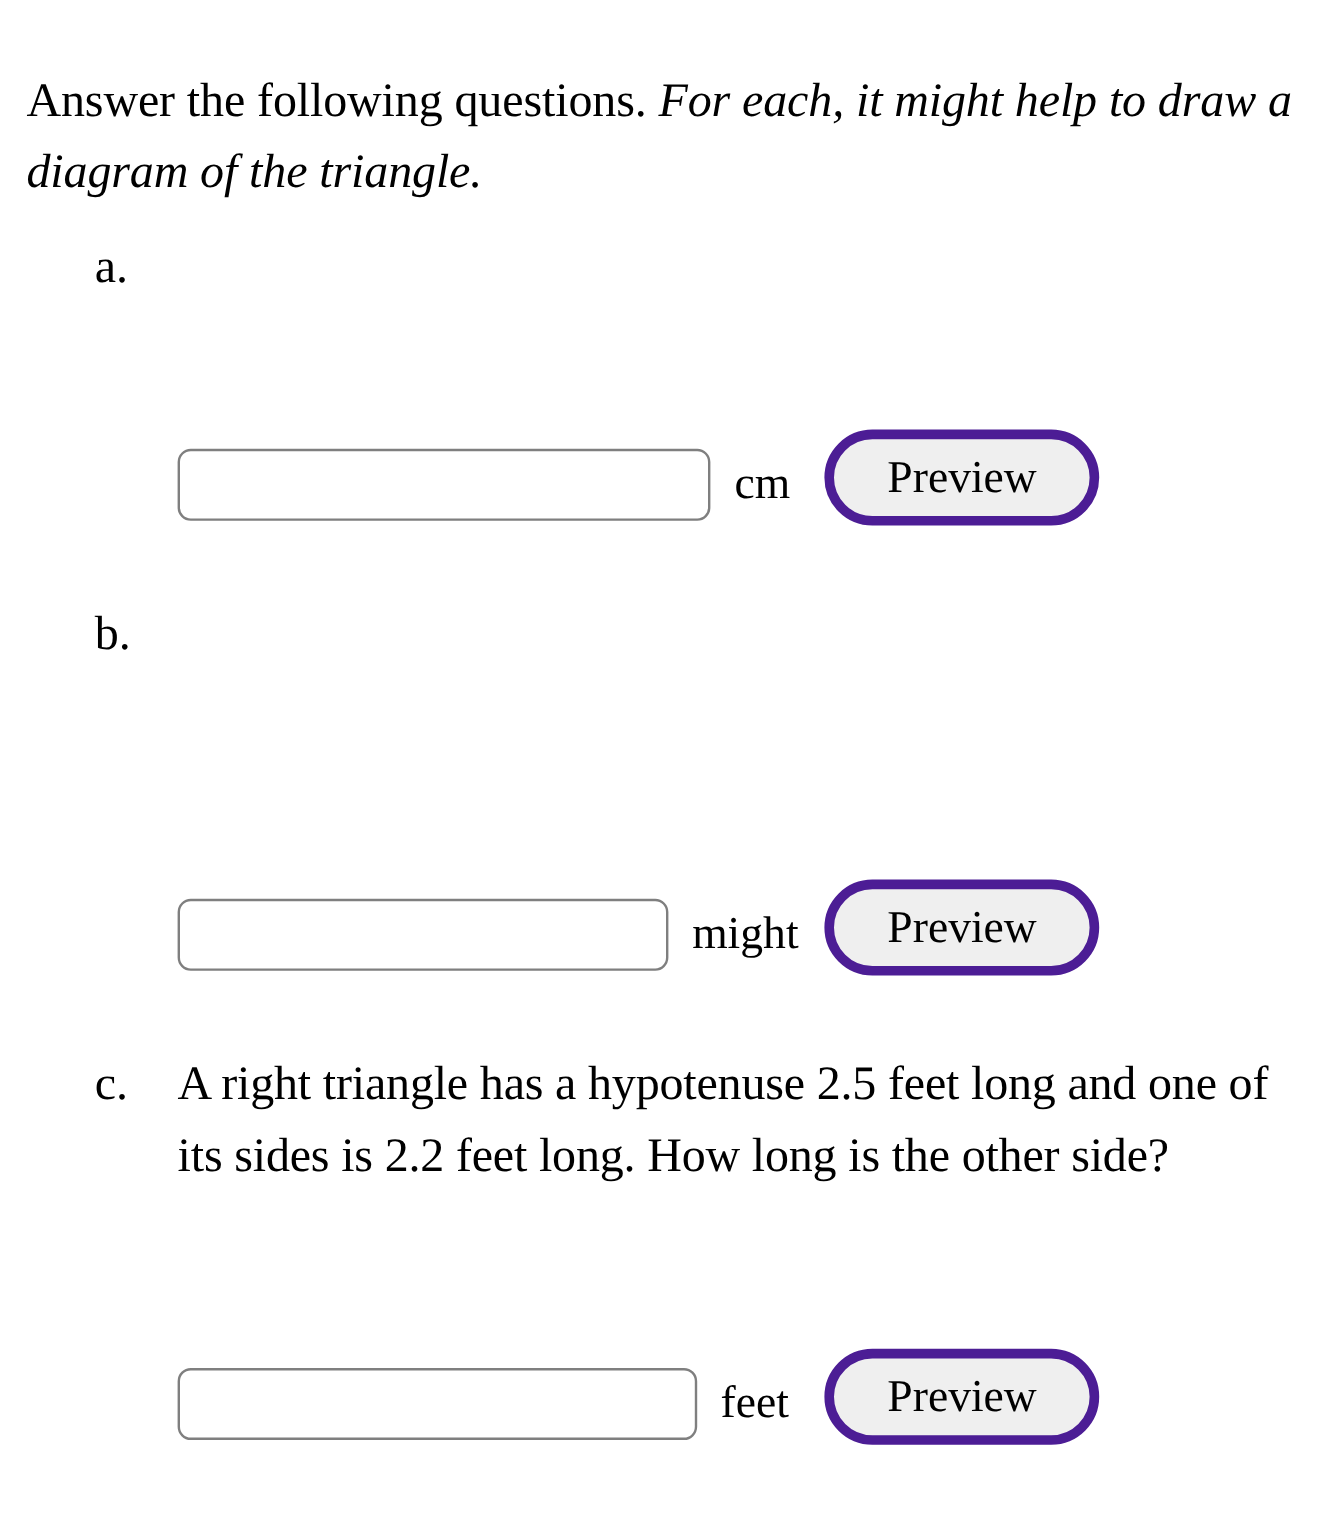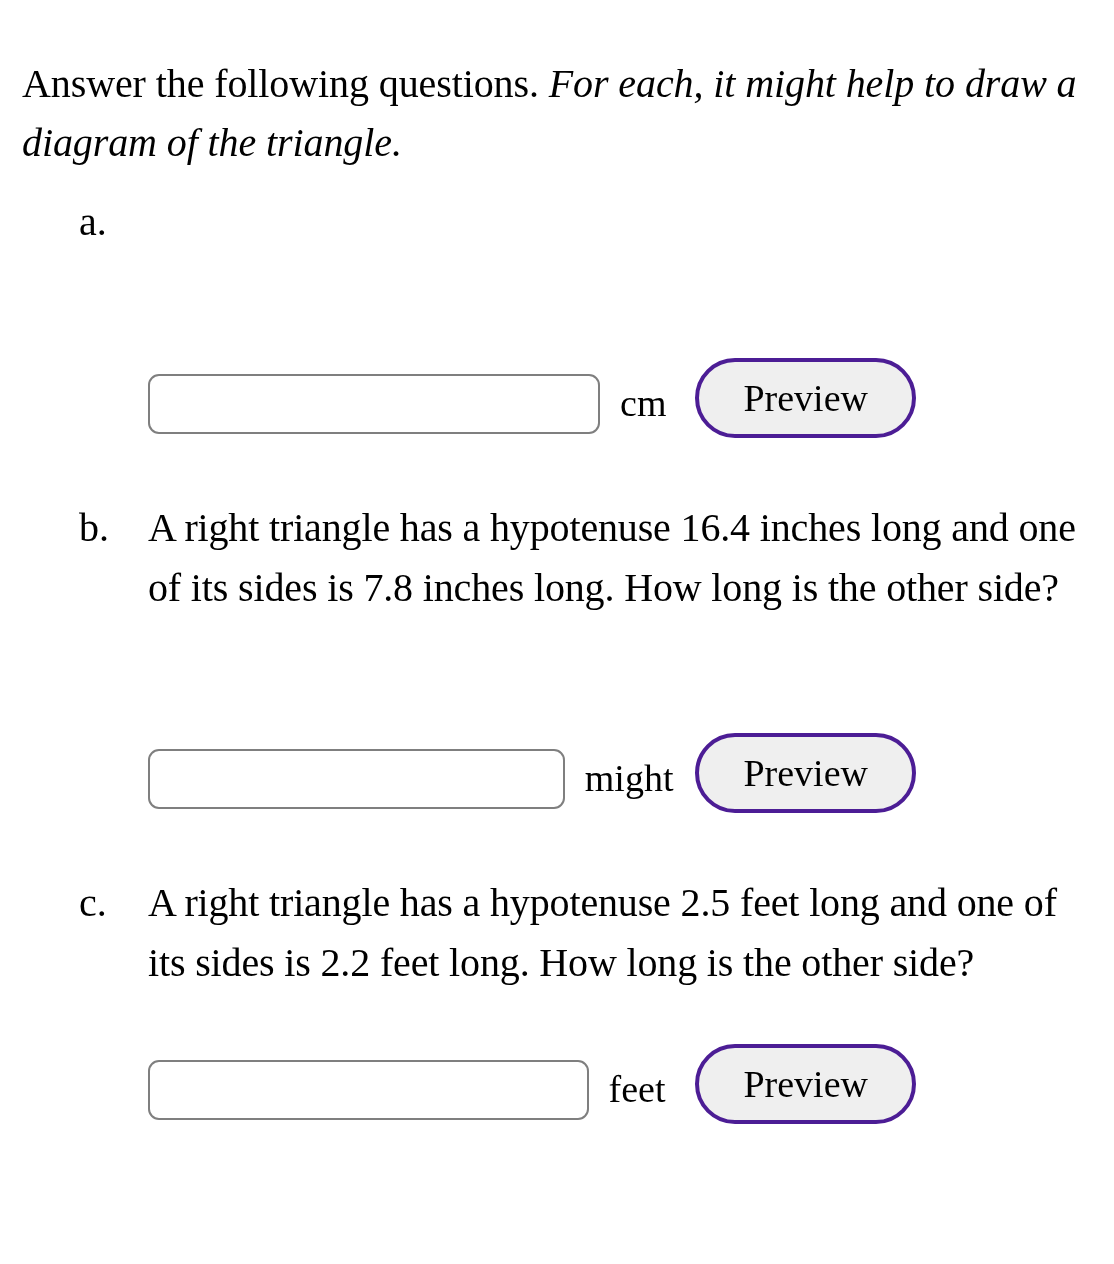--- a/index.html
+++ b/index.html
@@ -74,21 +74,21 @@
 
   
   .answer-row {
     position: absolute;
     left: 0;
     width: 916px;
     height: 82px;
   }
   .ans-a { top: 356px; }
   .ans-b { top: 731px; }
-  .ans-c { top: 1042px; }
+  .ans-c { top: 1122px; }
 
   .answer-inner {
     position: relative;
     height: 82px;
     padding-left: 148px;
     display: flex;
     align-items: center;
     box-sizing: border-box;
   }
 
@@ -114,21 +114,21 @@
     margin-top: 12px;
     white-space: nowrap;
   }
 
   .preview-button {
     font-family: "Liberation Serif", "DejaVu Serif", serif;
     font-size: 38px;
     line-height: 1;
     color: #000000;
     background: #efefef;
-    border: 4px solid #4c1d95;
+    border: 8px solid #4c1d95;
     border-radius: 42px;
     height: 80px;
     padding: 0 44px;
     margin-top: 2px;
     cursor: pointer;
     white-space: nowrap;
     display: inline-flex;
     align-items: center;
     justify-content: center;
   }
@@ -157,21 +157,20 @@
     <div class="answer-inner">
       <input class="answer-input" type="text" placeholder="" style="">
       <span class="unit-label">cm</span>
       <button class="preview-button gap-a">Preview</button>
     </div>
   </div>
 
   <div class="question q-b">
     <div class="q-row">
       <span class="q-marker">b.</span>
-      <div class="q-text">A right triangle has a hypotenuse 16.4 inches long and one of its sides is 7.8 inches long. How long is the other side?</div>
     </div>
   </div>
 
   <div class="answer-row ans-b">
     <div class="answer-inner">
       <input class="answer-input" type="text" placeholder="" style="">
       <span class="unit-label">might</span>
       <button class="preview-button gap-b">Preview</button>
     </div>
   </div>

